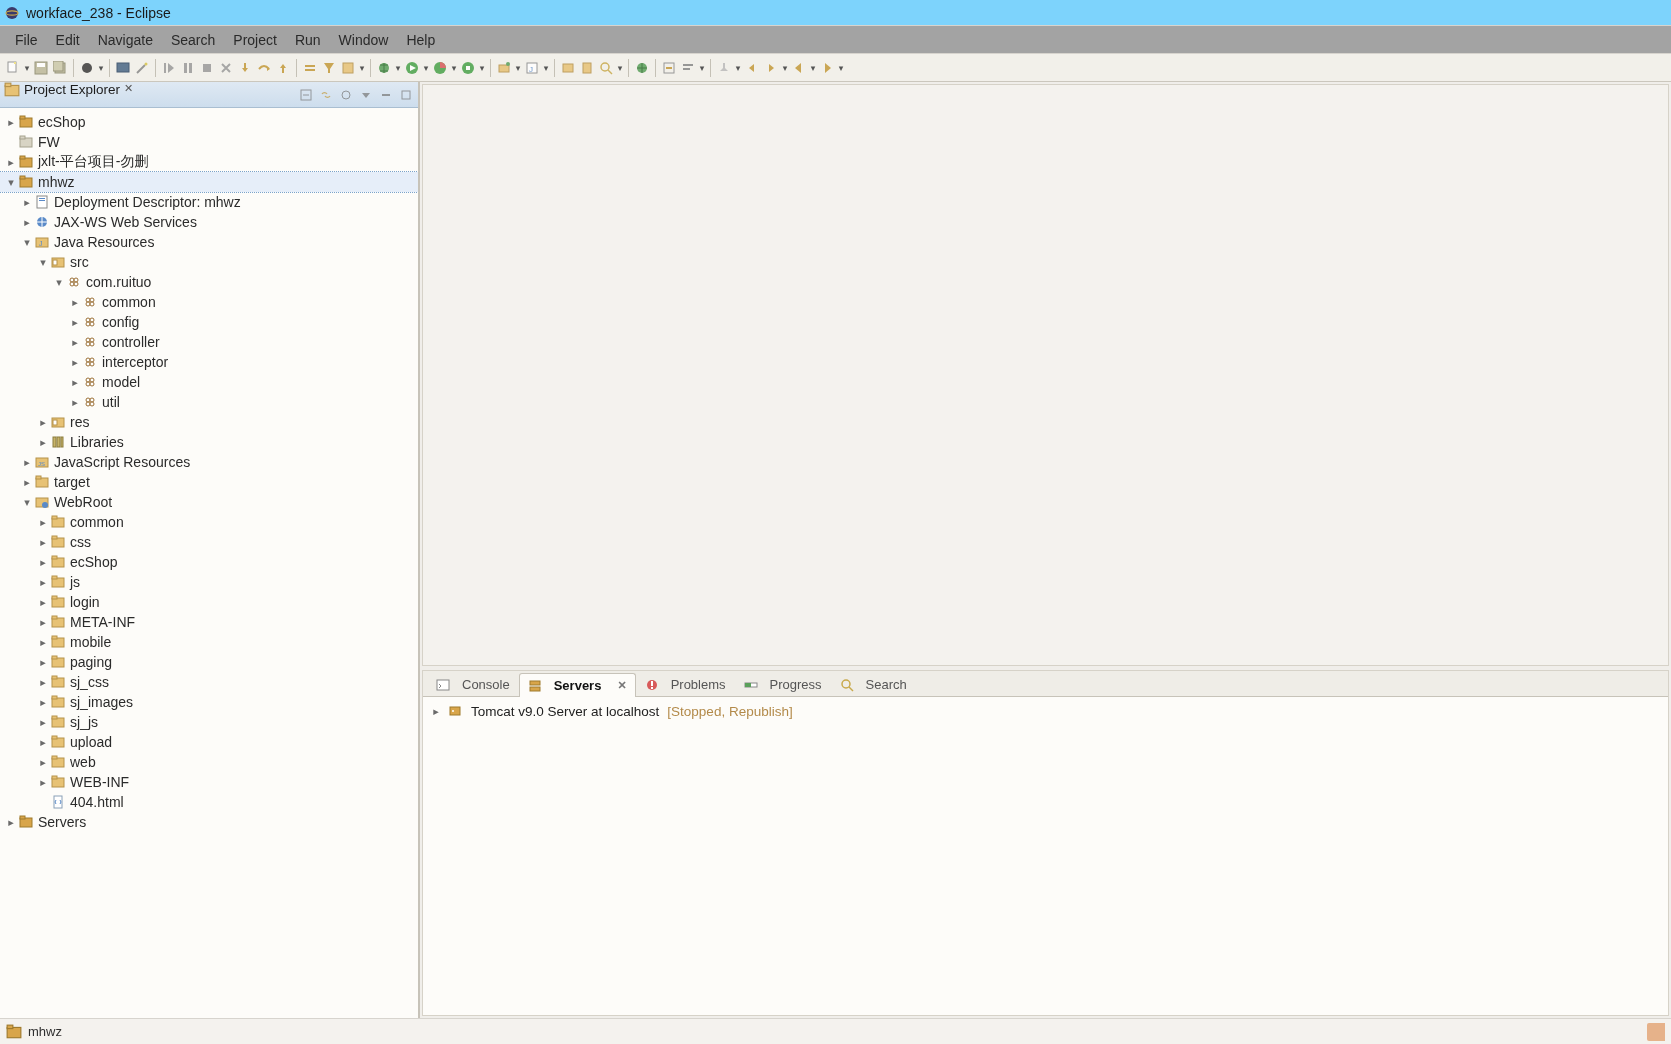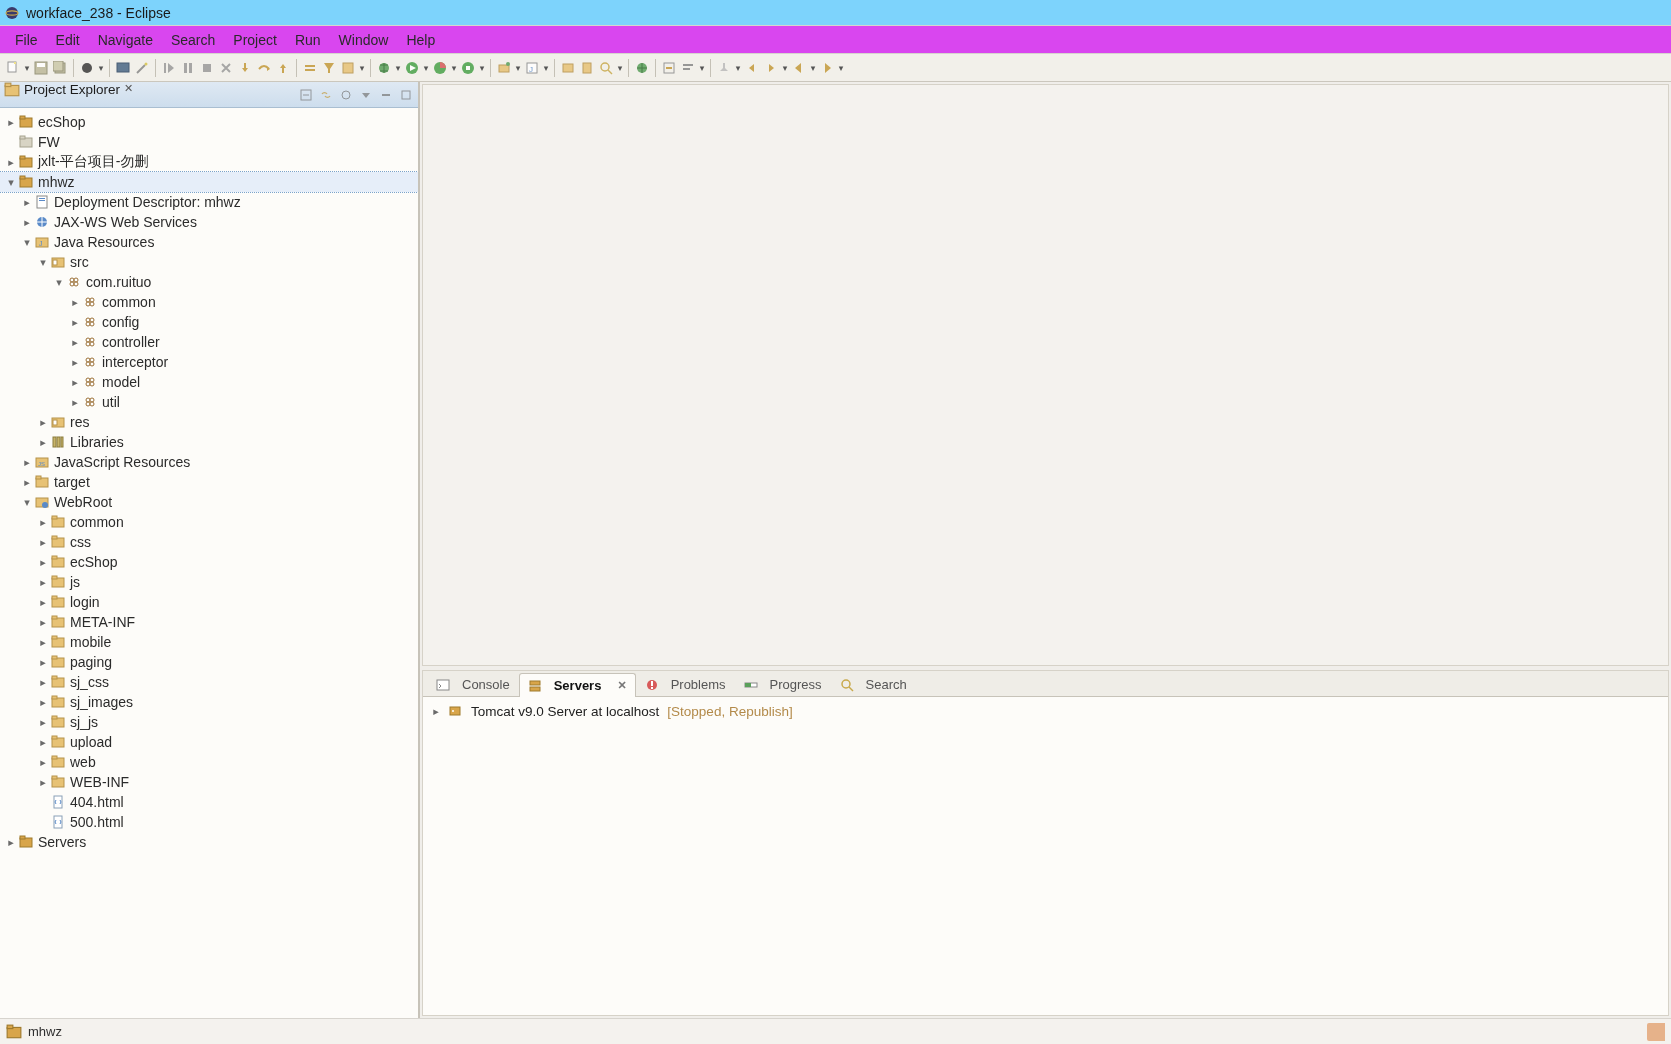--- a/index.html
+++ b/index.html
@@ -21,21 +21,21 @@
   }
   .titlebar .ticon {
     width: 16px; height: 16px; margin-right: 6px;
     display: inline-flex; align-items: center; justify-content: center;
   }
   .titlebar-text { font-size: 14px; color: #1a1a1a; }
 
   
   .menubar {
     height: 28px;
-    background: #d946ef;
+    background: #a3a3a3;
     border-bottom: 1px solid #d7d4ce;
     display: flex; align-items: center;
     padding: 0 6px;
   }
   .menu-item {
     padding: 4px 9px;
     font-size: 14px;
     color: #2a2a2a;
     cursor: default;
   }
@@ -846,30 +846,20 @@
           <div class="node ind2">
           <span class="twisty"> </span>
           <span class="nicon">
             <svg viewBox="0 0 14 14">
               <rect x="3" y="1" width="8" height="12" class="c-html"></rect>
               <path d="M5 5 L4 7 L5 9 M9 5 L10 7 L9 9" stroke="#5a8ac8" fill="none"></path>
             </svg>
           </span>
           <span class="n-label">404.html</span>
         </div>
-          <div class="node ind2">
-          <span class="twisty"> </span>
-          <span class="nicon">
-            <svg viewBox="0 0 14 14">
-              <rect x="3" y="1" width="8" height="12" class="c-html"></rect>
-              <path d="M5 5 L4 7 L5 9 M9 5 L10 7 L9 9" stroke="#5a8ac8" fill="none"></path>
-            </svg>
-          </span>
-          <span class="n-label">500.html</span>
-        </div>
 
       <div class="node ind0">
         <span class="twisty">▸</span>
         <span class="nicon">
             <svg viewBox="0 0 14 14">
               <rect x="1" y="3" width="12" height="9" class="c-proj"></rect>
               <rect x="1" y="1" width="5" height="3" class="c-proj"></rect>
             </svg>
           </span>
         <span class="n-label">Servers</span>

